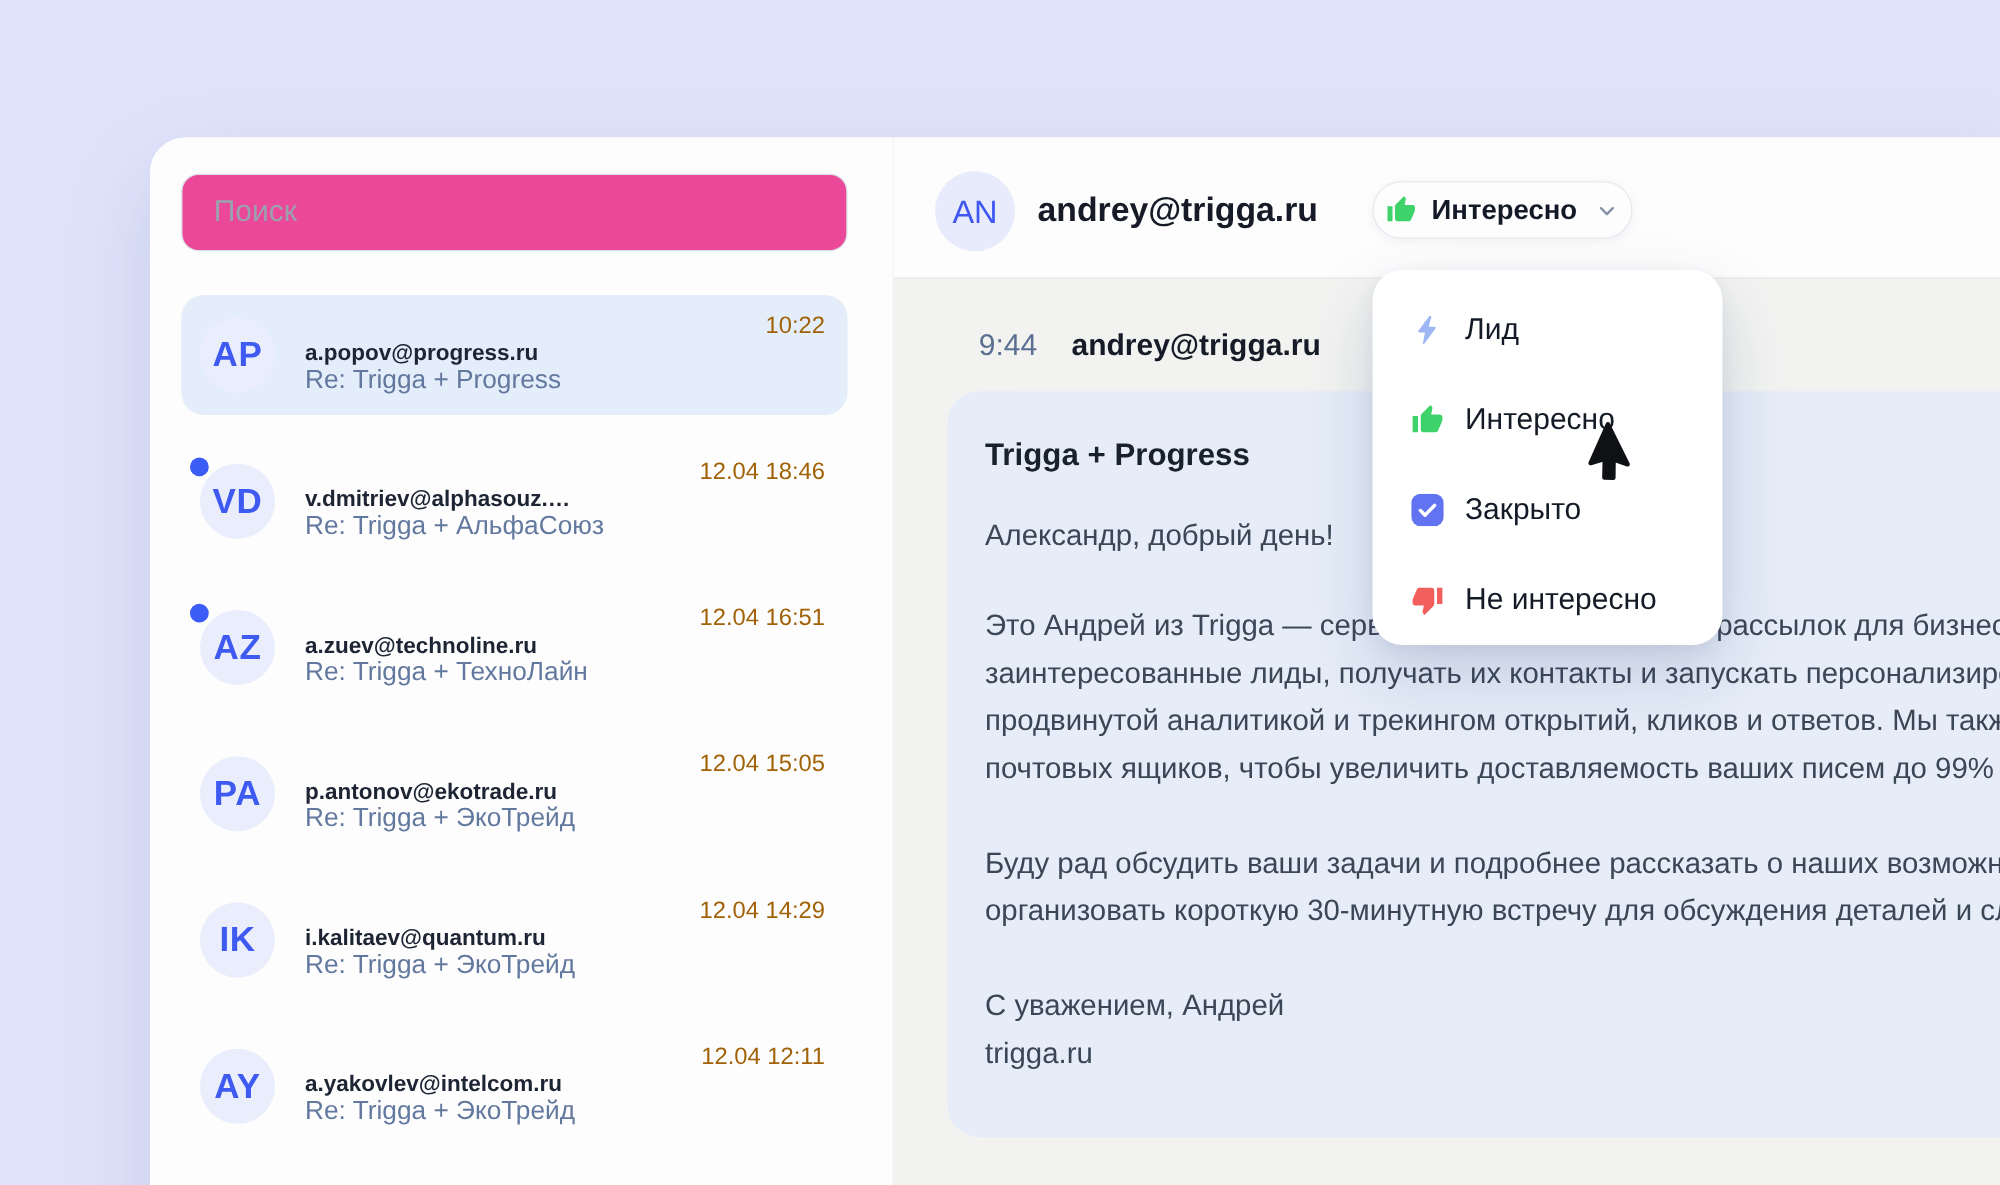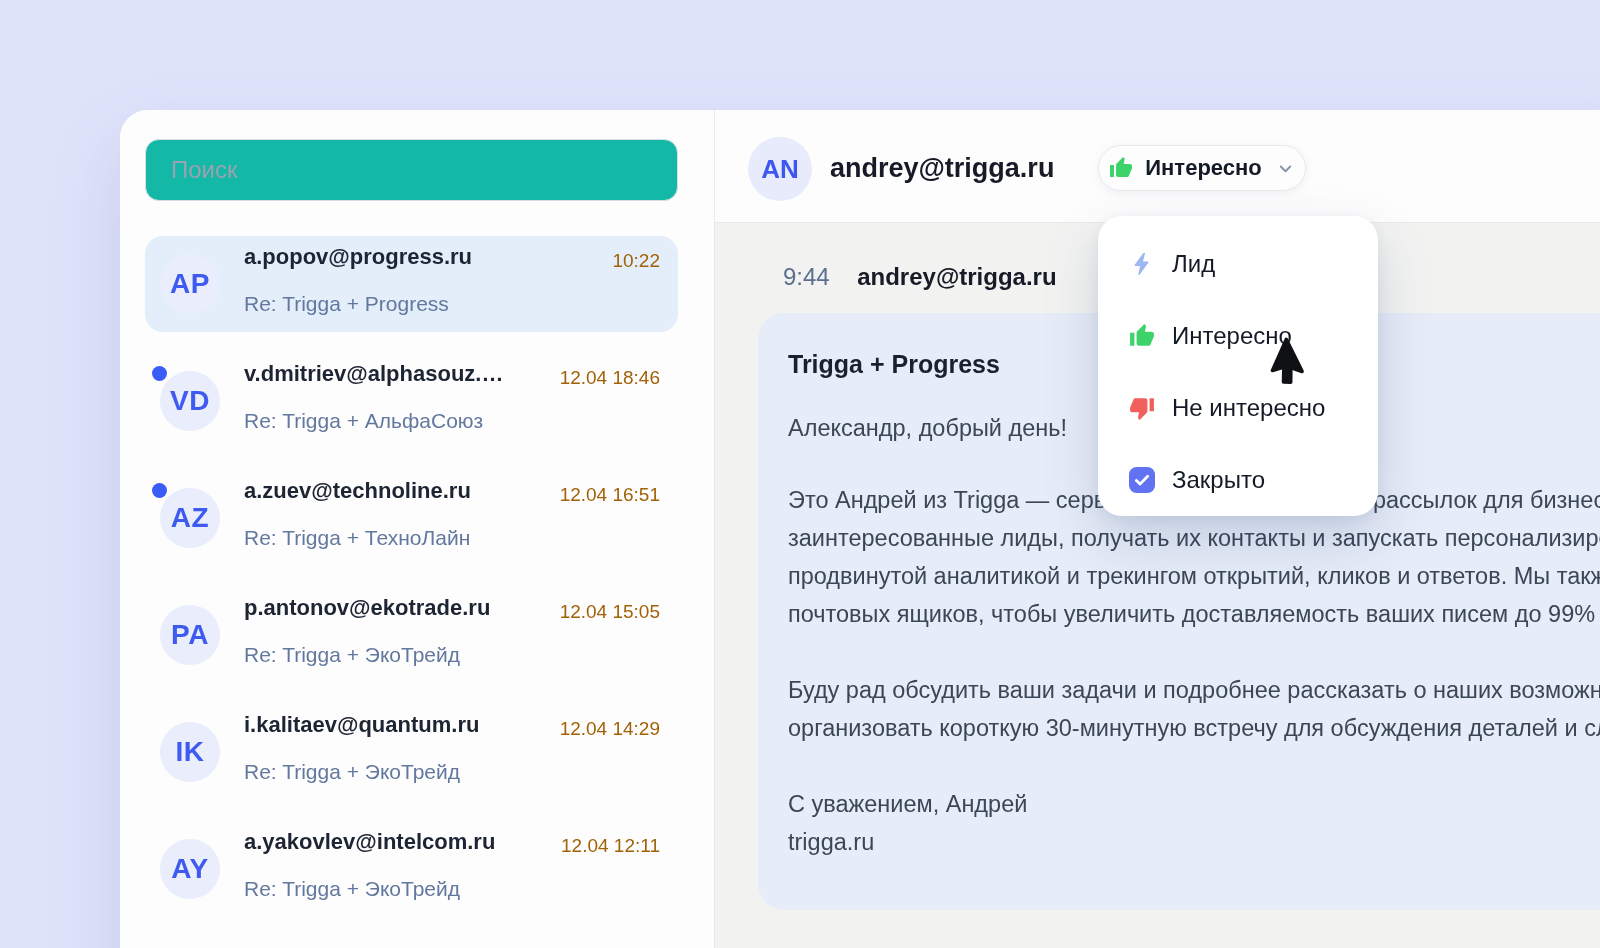--- a/index.html
+++ b/index.html
@@ -15,52 +15,52 @@
     background:#fdfdfd; border-radius:28px;
     box-shadow:0 30px 70px rgba(80,90,150,0.16);
   }
   
   .sidebar {
     position:absolute; left:0; top:0; bottom:0; width:595px;
     background:#fdfdfd; border-right:1px solid #e9eaee; border-radius:28px 0 0 0;
   }
   .search-input {
     position:absolute; left:25px; top:29px; width:533px; height:62px;
-    border:1.6px solid #d9dde5; border-radius:14px; background:#14b8a6;
+    border:1.6px solid #d9dde5; border-radius:14px; background:#ec4899;
     padding:0 25px; font-size:24px; color:#2a3342; outline:none;
     font-family:"Liberation Sans", sans-serif;
   }
   .search-input::placeholder { color:#9aa2af; }
   .conv-list { position:absolute; left:25px; top:126px; width:533px; }
   .conv-item { position:relative; height:96px; margin-bottom:21px; border-radius:18px; cursor:pointer; }
   .conv-item.selected { background:#e4edfa; }
   .conv-avatar {
     position:absolute; left:15px; top:18px; width:60px; height:60px; border-radius:50%;
     background:#e9edfc; color:#3e5af0; font-size:28px; font-weight:700;
     display:flex; align-items:center; justify-content:center; letter-spacing:0.5px;
   }
   .unread-dot {
     position:absolute; left:7px; top:13px; width:15px; height:15px;
     border-radius:50%; background:#3b5cf6; z-index:2;
   }
   .conv-email {
-    position:absolute; left:99px; top:8px; font-size:22px; font-weight:700; color:#1d2433;
+    position:absolute; left:99px; top:36px; font-size:18px; font-weight:700; color:#1d2433;
     white-space:nowrap; max-width:330px; overflow:hidden;
   }
   .conv-subject { position:absolute; left:99px; top:56px; font-size:21px; color:#63789e; white-space:nowrap; }
   .conv-time { position:absolute; right:18px; top:14px; font-size:19px; color:#a16207; }
   
   .thread { position:absolute; left:595px; top:0; right:0; bottom:0; }
   .thread-header {
     position:absolute; left:0; right:0; top:0; height:112px;
     background:#fdfdfd; border-radius:0 28px 0 0;
   }
   .thread-avatar {
     position:absolute; left:33px; top:27px; width:64px; height:64px; border-radius:50%;
-    background:#e7ebfc; color:#3e57f0; font-size:26px; font-weight:700;
+    background:#e7ebfc; color:#3e57f0; font-size:26px; font-weight:400;
     display:flex; align-items:center; justify-content:center;
   }
   .thread-email { position:absolute; left:115px; top:43px; font-size:27px; font-weight:700; color:#161b27; }
   .status-button {
     position:absolute; left:383px; top:35px; width:208px; height:46px;
     border-radius:23px; background:#fdfdfe; border:1.5px solid #e7e9ef;
     box-shadow:0 2px 8px rgba(130,140,170,0.12);
     display:flex; align-items:center; justify-content:center; gap:12px; cursor:pointer;
   }
   .status-button .btn-label { font-size:22px; font-weight:600; color:#131927; }
@@ -212,35 +212,35 @@
   </div>
     <div class="menu-item">
     <span class="menu-icon" style="color: rgb(62, 211, 106);">
         <svg viewBox="0 0 24 24" fill="currentColor">
           <path d="M1 21h4V9H1v12zm22-11c0-1.1-.9-2-2-2h-6.31l.95-4.57.03-.32c0-.41-.17-.79-.44-1.06L14.17 1 7.59 7.59C7.22 7.95 7 8.45 7 9v10c0 1.1.9 2 2 2h9c.83 0 1.54-.5 1.84-1.22l3.02-7.05c.09-.23.14-.47.14-.73v-2z"></path>
         </svg>
       </span>
     <span class="menu-label">Интересно</span>
   </div>
     <div class="menu-item">
-    <span class="menu-icon" style="color: rgb(242, 96, 94);">
-        <svg viewBox="0 0 24 24" fill="currentColor" style="transform:rotate(180deg)">
-          <path d="M1 21h4V9H1v12zm22-11c0-1.1-.9-2-2-2h-6.31l.95-4.57.03-.32c0-.41-.17-.79-.44-1.06L14.17 1 7.59 7.59C7.22 7.95 7 8.45 7 9v10c0 1.1.9 2 2 2h9c.83 0 1.54-.5 1.84-1.22l3.02-7.05c.09-.23.14-.47.14-.73v-2z"></path>
-        </svg>
-      </span>
-    <span class="menu-label">Не интересно</span>
-  </div>
-    <div class="menu-item">
     <span class="menu-icon" style="color: rgb(98, 115, 242);">
         <svg viewBox="0 0 24 24">
           <rect x="0" y="0" width="24" height="24" rx="7" fill="currentColor"></rect>
           <path d="M6.8 12.4l3.4 3.4 7-7.2" stroke="#ffffff" stroke-width="2.6" fill="none" stroke-linecap="round" stroke-linejoin="round"></path>
         </svg>
       </span>
     <span class="menu-label">Закрыто</span>
+  </div>
+    <div class="menu-item">
+    <span class="menu-icon" style="color: rgb(242, 96, 94);">
+        <svg viewBox="0 0 24 24" fill="currentColor" style="transform:rotate(180deg)">
+          <path d="M1 21h4V9H1v12zm22-11c0-1.1-.9-2-2-2h-6.31l.95-4.57.03-.32c0-.41-.17-.79-.44-1.06L14.17 1 7.59 7.59C7.22 7.95 7 8.45 7 9v10c0 1.1.9 2 2 2h9c.83 0 1.54-.5 1.84-1.22l3.02-7.05c.09-.23.14-.47.14-.73v-2z"></path>
+        </svg>
+      </span>
+    <span class="menu-label">Не интересно</span>
   </div>
   </div>
 
 <div class="cursor">
   <svg width="34" height="46" viewBox="0 0 27 38">
     <polygon points="2,2 2,30 9.4,23.6 14.2,35 19.6,32.7 14.8,21.6 24.6,20.8" fill="#101114" stroke="#101114" stroke-width="3" stroke-linejoin="round"></polygon>
   </svg>
 </div>
 
 </body></html>

